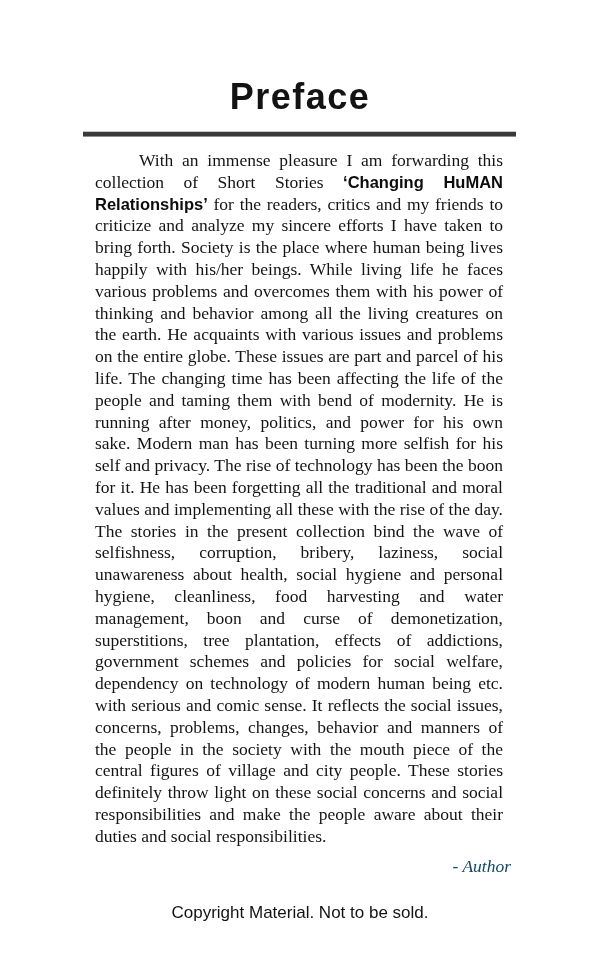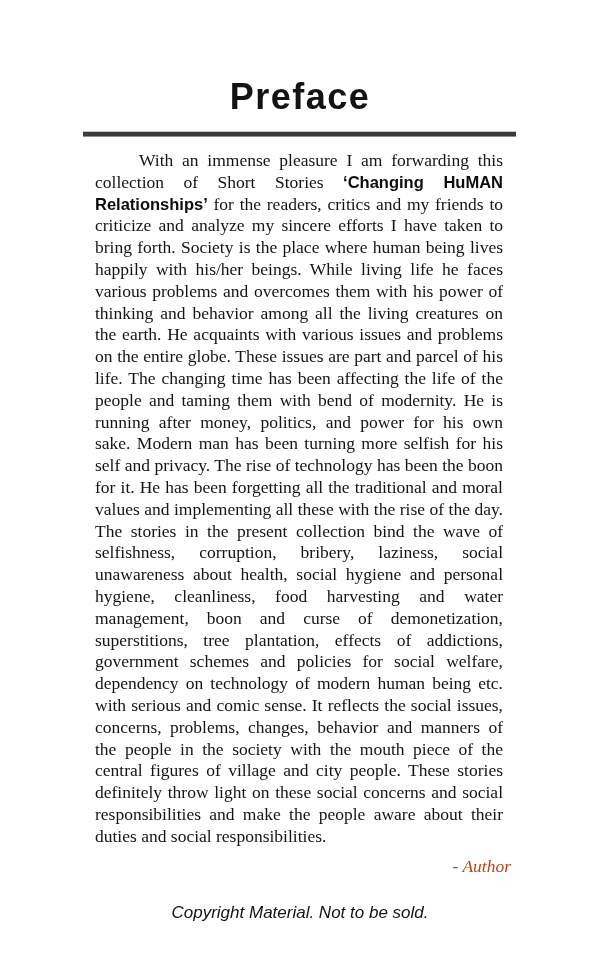--- a/index.html
+++ b/index.html
@@ -59,32 +59,31 @@
     line-height: inherit;
     color: #0d0d0d;
   }
   .author-line {
     margin: 0;
     font-family: "Liberation Serif", serif;
     font-style: italic;
     font-size: 17.5px;
     line-height: 21.8px;
     text-align: right;
-    color: #c2410c;
+    color: #0c4a6e;
   }
   .footer {
     position: absolute;
     top: 903px;
     left: 0;
     right: 0;
     text-align: center;
     font-family: "Liberation Sans", sans-serif;
     font-size: 17px;
     color: #131313;
-    font-style: italic;
   }
 </style>
 </head>
 <body>
 
 <div class="page">
 
   <h1 class="title">Preface</h1>
 
   <div class="rule"></div>

